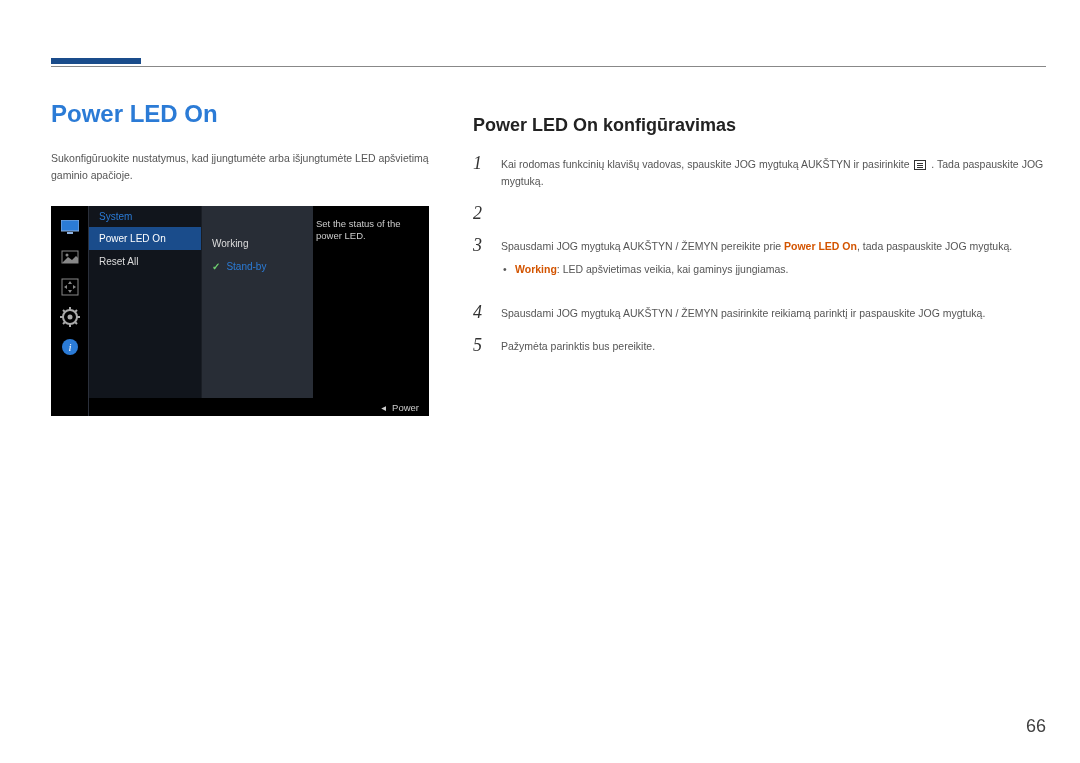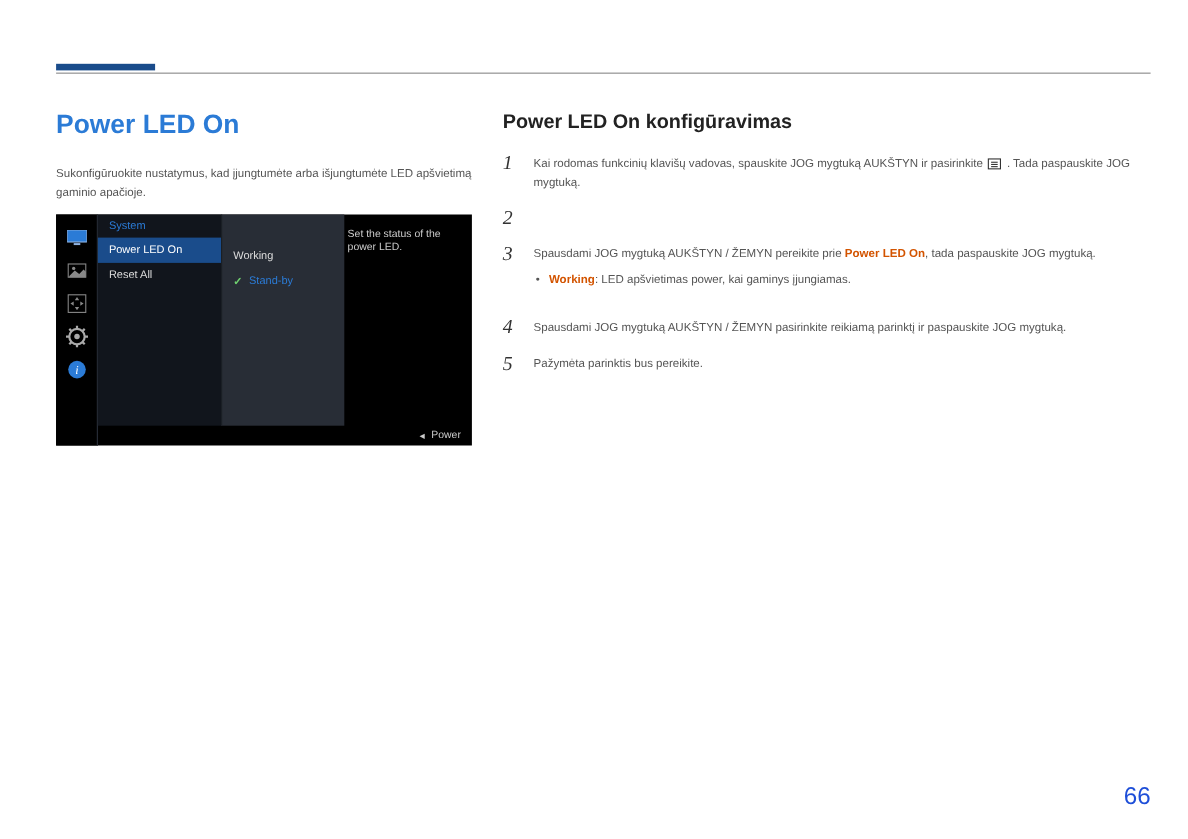--- a/index.html
+++ b/index.html
@@ -26,41 +26,41 @@
     width: 90px;
     height: 6px;
     background: #1a4c8b;
   }
   .page {
     position: absolute;
     top: 100px;
     left: 51px;
     right: 34px;
     display: flex;
-    gap: 28px;
+    gap: 44px;
   }
   .col-left { width: 378px; }
-  .col-right { flex: 1; }
+  .col-right { flex: 1; margin-top: 15px; }
   h1.title {
     color: #2b7bd6;
     font-size: 24px;
     font-weight: 700;
     margin-bottom: 22px;
   }
   h2.subtitle {
     color: #222;
     font-size: 18px;
     font-weight: 700;
     margin-bottom: 18px;
   }
   .intro {
     font-size: 10.5px;
     color: #555;
     line-height: 1.6;
-    margin-bottom: 11px;
+    margin-bottom: 22px;
   }
   .footnote-dash { color: #888; }
   .footnote {
     font-size: 9px;
     color: #bbb;
     margin-top: 6px;
   }
   
   .osd {
     width: 378px;
@@ -191,22 +191,22 @@
   }
   .bullets li::before {
     content: "•";
     position: absolute; left: 2px; top: 0;
     color: #555;
   }
   .page-num {
     position: absolute;
     right: 34px;
     bottom: 26px;
-    font-size: 22px;
-    color: #1d4ed8;
+    font-size: 18px;
+    color: #404040;
     margin-left: 12px;
   }
 </style>
 </head>
 <body>
 
 <div class="header-accent"></div>
 <div class="header-line"></div>
 
 <div class="page">
@@ -302,21 +302,21 @@
 
     <div class="step">
       <div class="step-num">2</div>
     </div>
 
     <div class="step">
       <div class="step-num">3</div>
       <div class="step-body">
         <span>Spausdami JOG mygtuką AUKŠTYN / ŽEMYN pereikite prie </span><span class="hl">Power LED On</span><span>, tada paspauskite JOG mygtuką.</span>
         <ul class="bullets">
-          <li><span class="hl">Working</span><span>: LED apšvietimas power, kai gaminys įjungiamas.</span></li>
+          <li><span class="hl">Working</span><span>: LED apšvietimas veikia, kai gaminys įjungiamas.</span></li>
         </ul>
       </div>
     </div>
 
     <div class="step">
       <div class="step-num">4</div>
       <div class="step-body">Spausdami JOG mygtuką AUKŠTYN / ŽEMYN pasirinkite reikiamą parinktį ir paspauskite JOG mygtuką.</div>
     </div>
 
     <div class="step">

